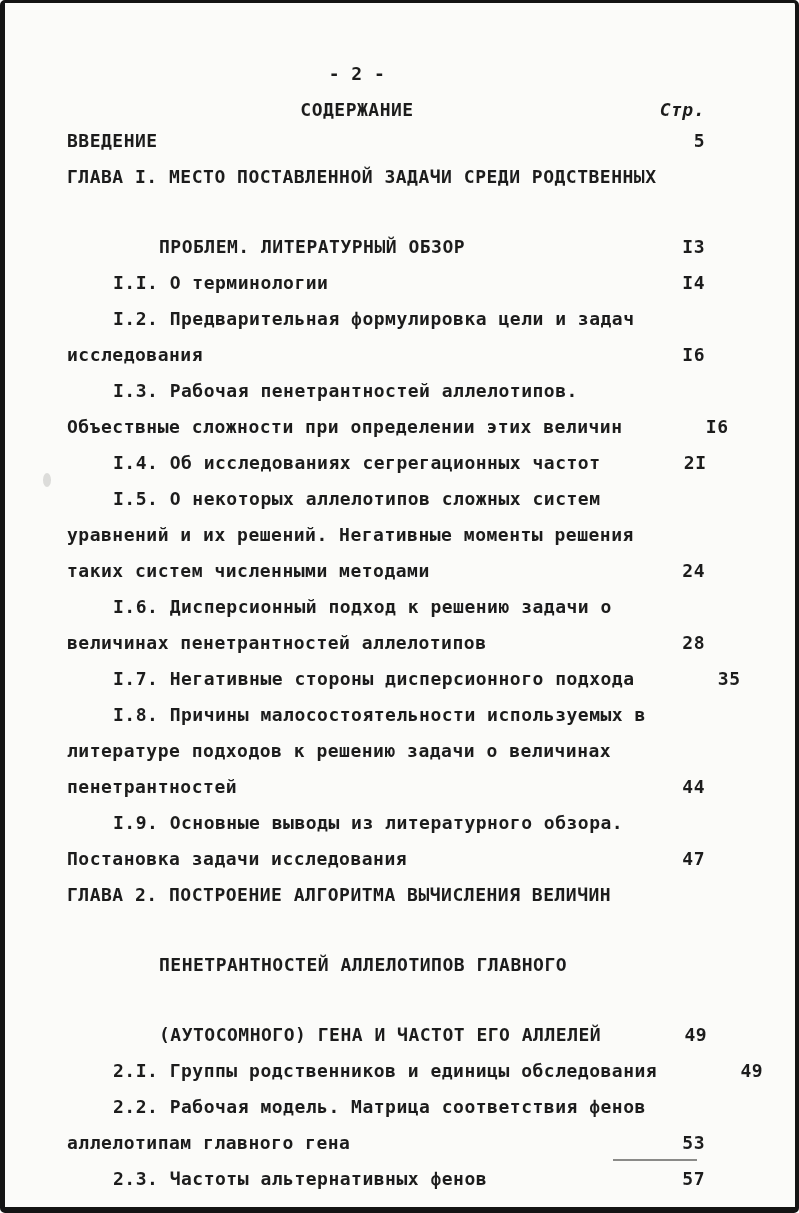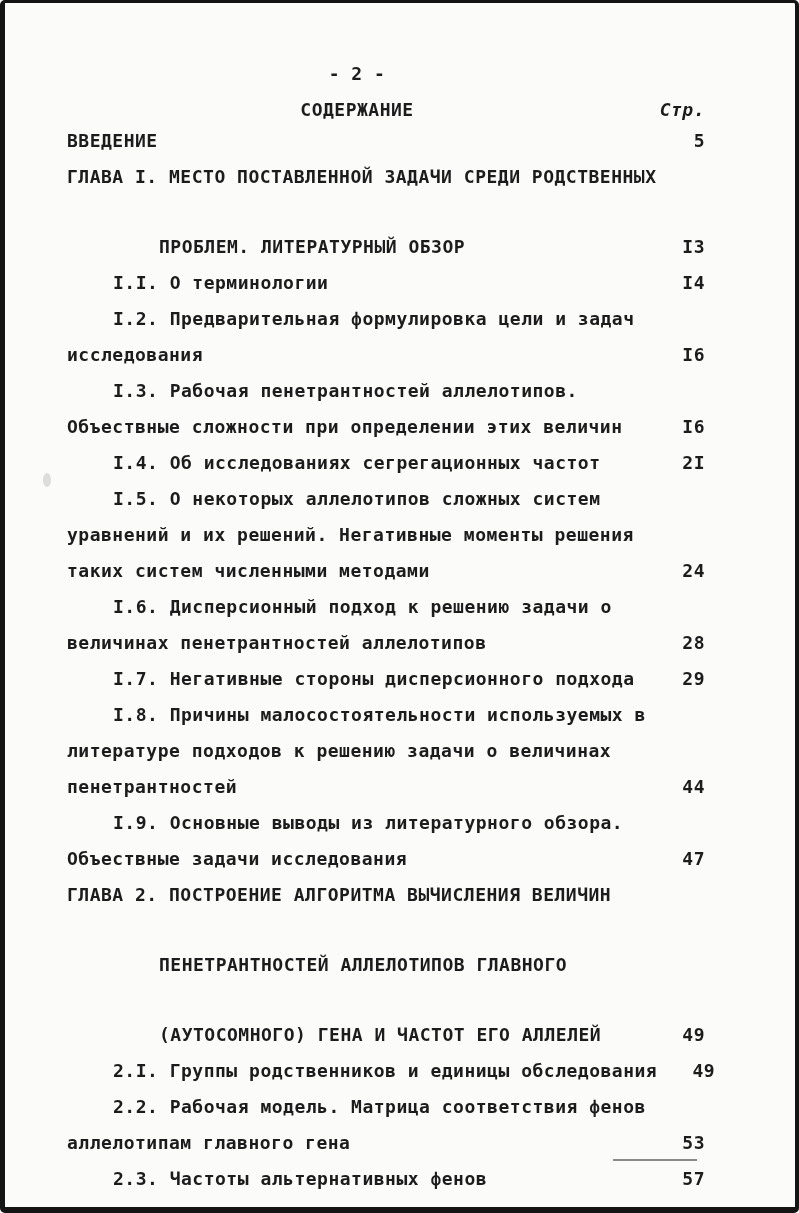--- a/index.html
+++ b/index.html
@@ -42,20 +42,21 @@
   .page-col {
     width: 58px;
     text-align: right;
     flex: 0 0 auto;
     font-style: italic;
   }
   .toc-line {
     display: flex;
     line-height: 36px;
     align-items: baseline;
+    gap: 48px;
   }
   .toc-text {
     white-space: pre;
   }
   .ind-0 { padding-left: 0; }
   .ind-1 { padding-left: 46px; }
   .ind-2 { padding-left: 92px; margin-top: 34px; }
   .toc-page {
     margin-left: auto;
     min-width: 58px;
@@ -142,37 +143,37 @@
       </div>
       <div class="toc-line">
         <span class="toc-text ind-1">I.6. Дисперсионный подход к решению задачи о</span>
       </div>
       <div class="toc-line">
         <span class="toc-text ind-0">величинах пенетрантностей аллелотипов</span>
         <span class="toc-page">28</span>
       </div>
       <div class="toc-line">
         <span class="toc-text ind-1">I.7. Негативные стороны дисперсионного подхода</span>
-        <span class="toc-page">29</span>
+        <span class="toc-page">35</span>
       </div>
       <div class="toc-line">
         <span class="toc-text ind-1">I.8. Причины малосостоятельности используемых в</span>
       </div>
       <div class="toc-line">
         <span class="toc-text ind-0">литературе подходов к решению задачи о величинах</span>
       </div>
       <div class="toc-line">
         <span class="toc-text ind-0">пенетрантностей</span>
         <span class="toc-page">44</span>
       </div>
       <div class="toc-line">
         <span class="toc-text ind-1">I.9. Основные выводы из литературного обзора.</span>
       </div>
       <div class="toc-line">
-        <span class="toc-text ind-0">Объествные задачи исследования</span>
+        <span class="toc-text ind-0">Постановка задачи исследования</span>
         <span class="toc-page">47</span>
       </div>
       <div class="toc-line">
         <span class="toc-text ind-0">ГЛАВА 2. ПОСТРОЕНИЕ АЛГОРИТМА ВЫЧИСЛЕНИЯ ВЕЛИЧИН</span>
       </div>
       <div class="toc-line">
         <span class="toc-text ind-2">ПЕНЕТРАНТНОСТЕЙ АЛЛЕЛОТИПОВ ГЛАВНОГО</span>
       </div>
       <div class="toc-line">
         <span class="toc-text ind-2">(АУТОСОМНОГО) ГЕНА И ЧАСТОТ ЕГО АЛЛЕЛЕЙ</span>

